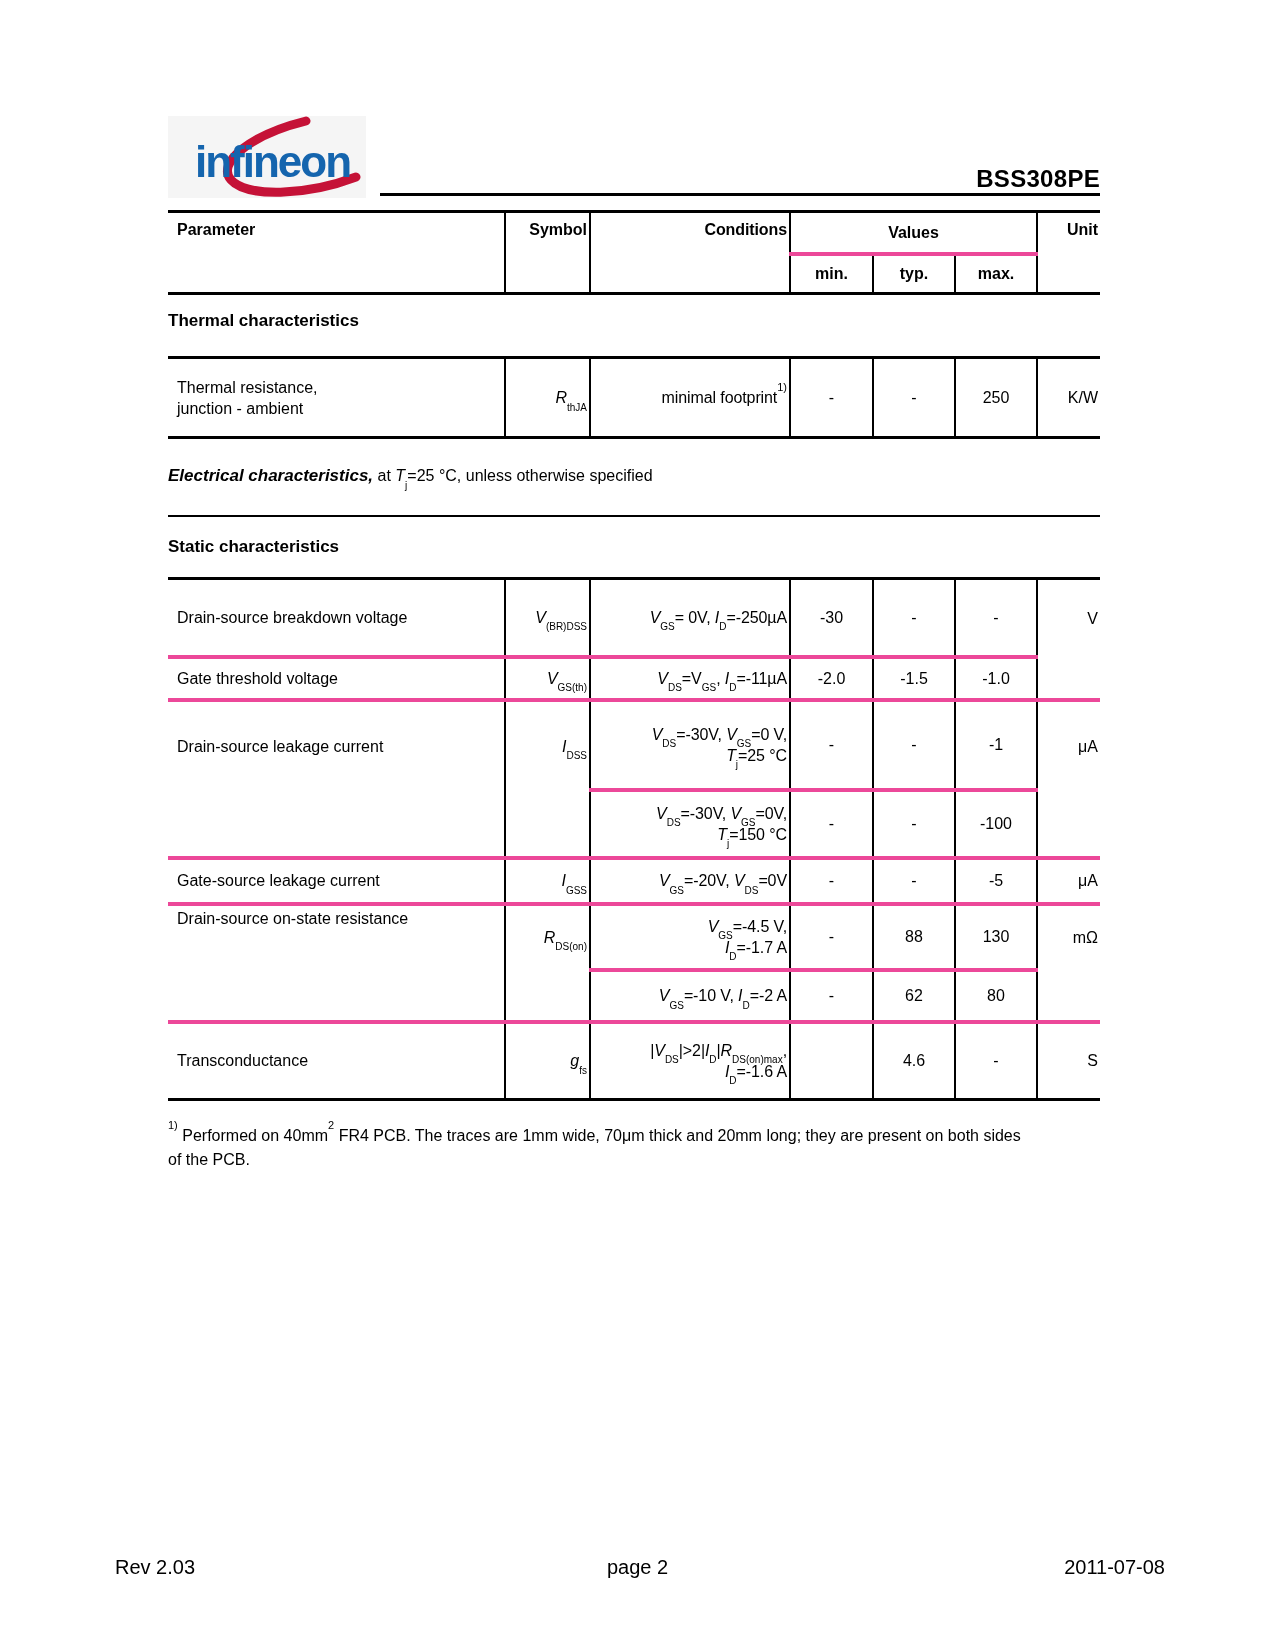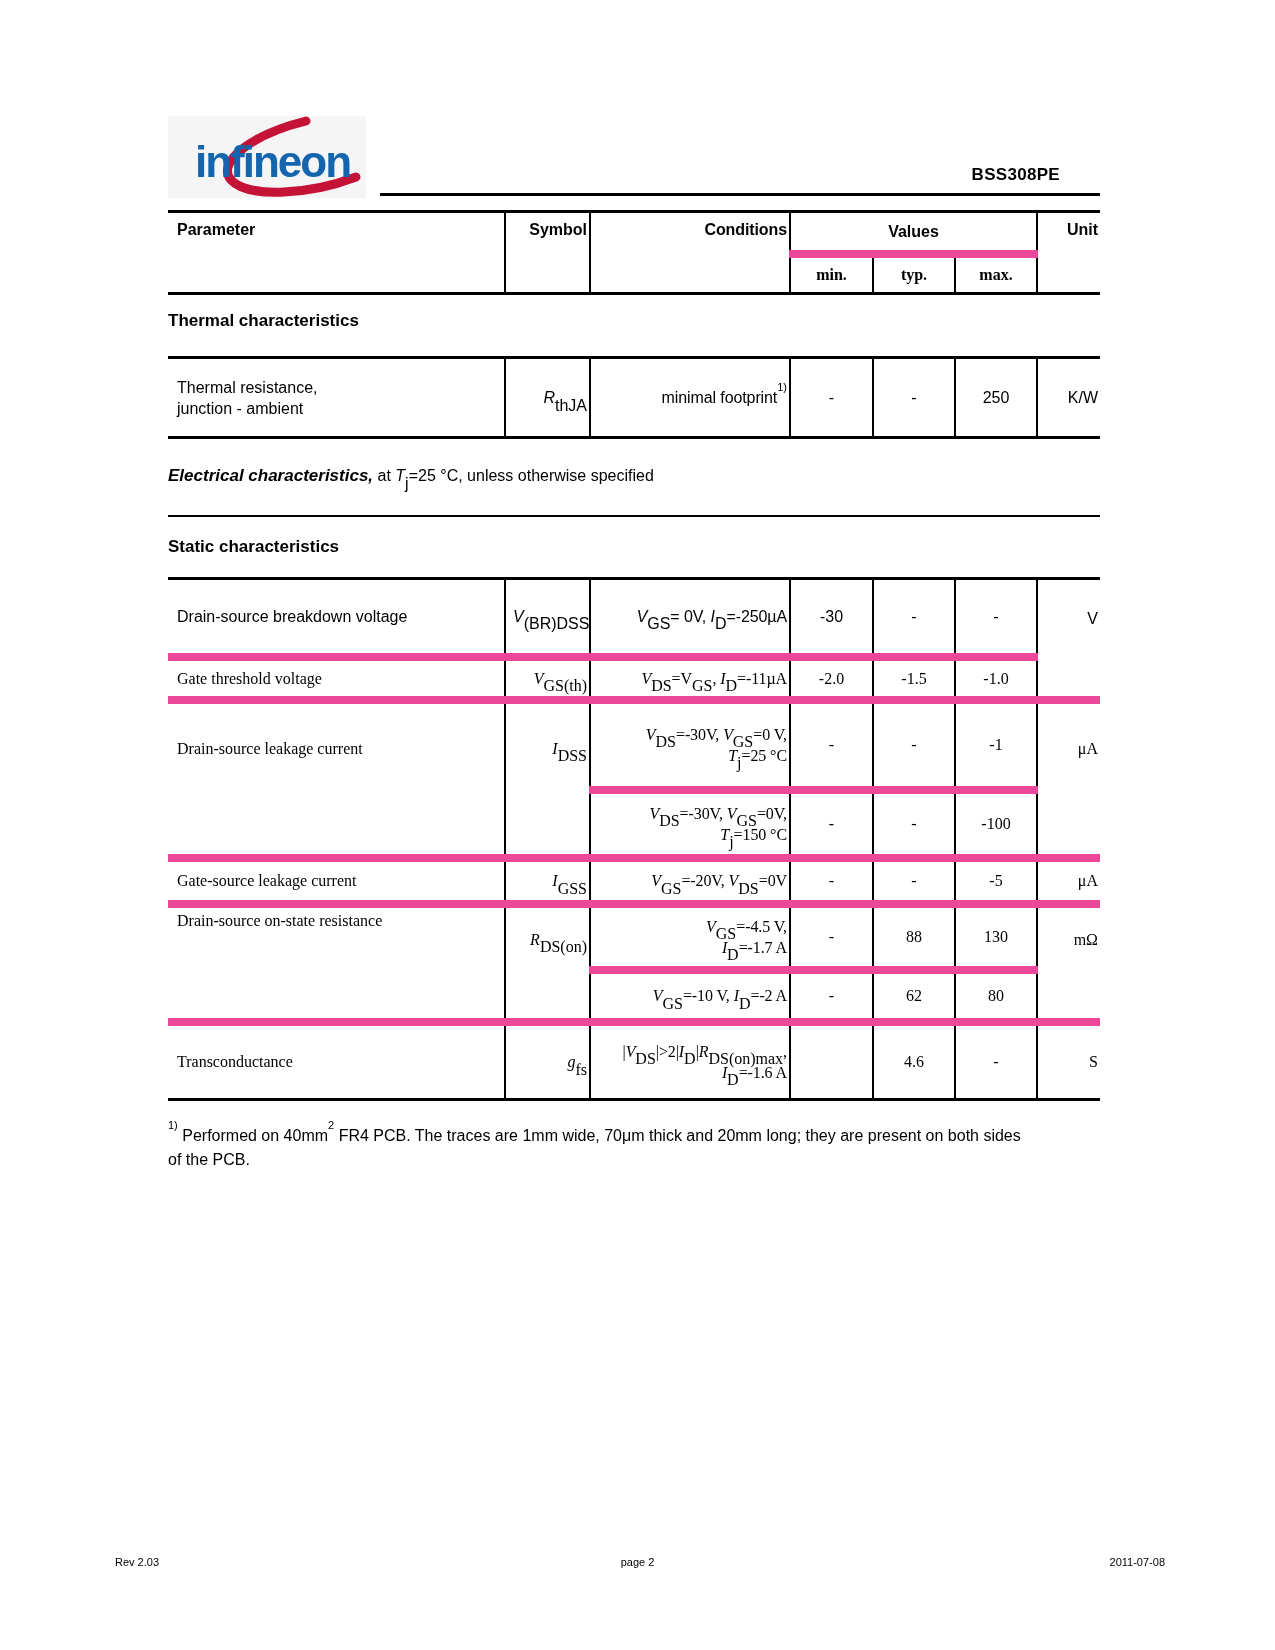--- a/index.html
+++ b/index.html
@@ -6,50 +6,50 @@
   .page {
     position:relative; width:1275px; height:1650px; background:#fff;
     font-family:"Liberation Sans","DejaVu Sans",sans-serif; color:#000;
     overflow:hidden;
   }
   .abs { position:absolute; }
 
   
   .logo-box { left:168px; top:116px; width:198px; height:82px; background:#f5f5f5; }
 
-  .product { left:660px; top:165px; width:400px; text-align:right;
-             font-size:17px; font-weight:bold; letter-spacing:0.3px; }
+  .product { left:700px; top:165px; width:400px; text-align:right;
+             font-size:24px; font-weight:bold; letter-spacing:0.3px; }
   .hrule1 { left:380px; top:193px; width:720px; height:3px; background:#000; }
   .hrule2 { left:168px; top:515px; width:932px; height:2px; background:#000; }
 
   .sec-title { font-size:17px; font-weight:bold; }
   .inline-title { font-size:16px; }
   .inline-title b { font-size:17px;font-style:italic; }
 
   
   table.dt { border-collapse:collapse; table-layout:fixed; width:932px;
              border-top:3px solid #000; border-bottom:3px solid #000; }
   .dt td { font-size:16px; line-height:21px; padding:2px 2px 2px 9px;
            vertical-align:middle; color:#000; }
   .dt td.bl { border-left:2px solid #000;text-align:right; }
-  .dt td.bt { border-top:8px solid #ec4899;font-family:Liberation Serif, serif; }
+  .dt td.bt { border-top:4px solid #ec4899; }
   .dt td.num { text-align:center; padding-left:2px; padding-right:2px; }
   .dt td.top { vertical-align:top; }
   .dt td.sym { padding-left:7px; white-space:nowrap; }
   .dt td.cond { padding-left:8px; white-space:nowrap; letter-spacing:-0.1px; }
   .dt td.unit { padding-left:7px; }
   .dt.hdr td { font-weight:bold; }
   .dt.hdr td.center { text-align:center; padding-left:2px; }
 
-  sub { font-size:16px; position:relative; top:3.5px; line-height:0; letter-spacing:0; }
+  sub { font-size:10px; position:relative; top:3.5px; line-height:0; letter-spacing:0; }
   sup { font-size:11px; position:relative; top:-5.5px; line-height:0; letter-spacing:0; }
   i { font-style:italic; }
 
   .footnote { font-size:16px; line-height:24px; width:932px; }
-  .footer-text { font-size:11px; }
+  .footer-text { font-size:20px; }
 </style>
 </head>
 <body>
 
 <div class="page">
 
   <div class="abs logo-box">
     <svg width="198" height="82" viewBox="0 0 198 82">
       <path d="M 138 5 A 92 34 -13 1 0 188 61" fill="none" stroke-width="9" stroke-linecap="round" stroke="#C51237"></path>
       <text x="27" y="61" font-family="Liberation Sans, sans-serif" font-size="44" font-weight="bold" letter-spacing="-2" fill="#1565AE">infineon</text>

